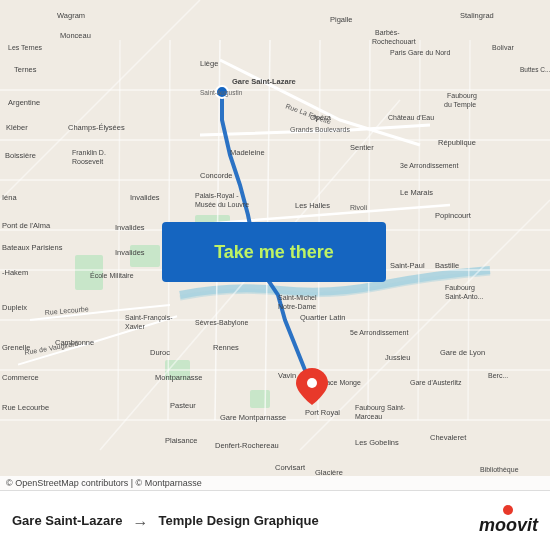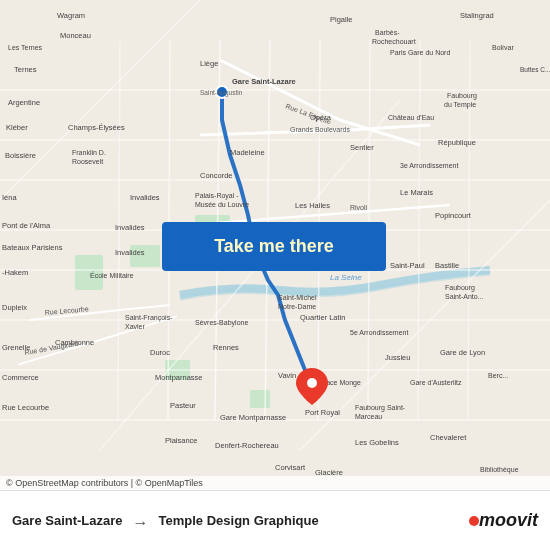--- a/index.html
+++ b/index.html
@@ -24,23 +24,23 @@
       width: 100%;
       height: 100%;
     }
 
     
     #take-me-there-btn {
       position: absolute;
       left: 162px;
       top: 222px;
       width: 224px;
-      height: 49px;
+      height: 60px;
       background: #1565c0;
-      color: #fef9c3;
+      color: #bef264;
       border: none;
       border-radius: 4px;
       font-size: 18px;
       font-weight: bold;
       cursor: pointer;
       display: flex;
       align-items: center;
       justify-content: center;
     }
 
@@ -85,20 +85,21 @@
       font-size: 13px;
       font-weight: bold;
       color: #222;
     }
 
     #moovit-logo {
       margin-left: auto;
       display: flex;
       align-items: center;
       gap: 0;
+      flex-direction: column;
     }
 
     #moovit-text {
       font-size: 18px;
       font-weight: bold;
       color: #1a1a1a;
       font-style: italic;
     }
 
     .moovit-dot {
@@ -270,21 +271,21 @@
     <ellipse cx="312" cy="398" rx="6" ry="3" fill="rgba(0,0,0,0.2)"></ellipse>
     <path d="M 312 368 C 303 368 296 375 296 383 C 296 393 312 405 312 405 C 312 405 328 393 328 383 C 328 375 321 368 312 368 Z" fill="#e8392a"></path>
     <circle cx="312" cy="383" r="5" fill="white"></circle>
   </svg>
 
   
   <button id="take-me-there-btn">Take me there</button>
 
   
   <div id="attribution-bar">
-    <span>© OpenStreetMap contributors | © OpenMapTiles</span>
+    <span>© OpenStreetMap contributors | © Montparnasse</span>
   </div>
 </div>
 
 <div id="bottom-bar">
   <span id="origin-label">Gare Saint-Lazare</span>
   <span id="arrow-icon">→</span>
   <span id="destination-label">Temple Design Graphique</span>
   <div id="moovit-logo">
     <span class="moovit-dot"></span>
     <span id="moovit-text">

